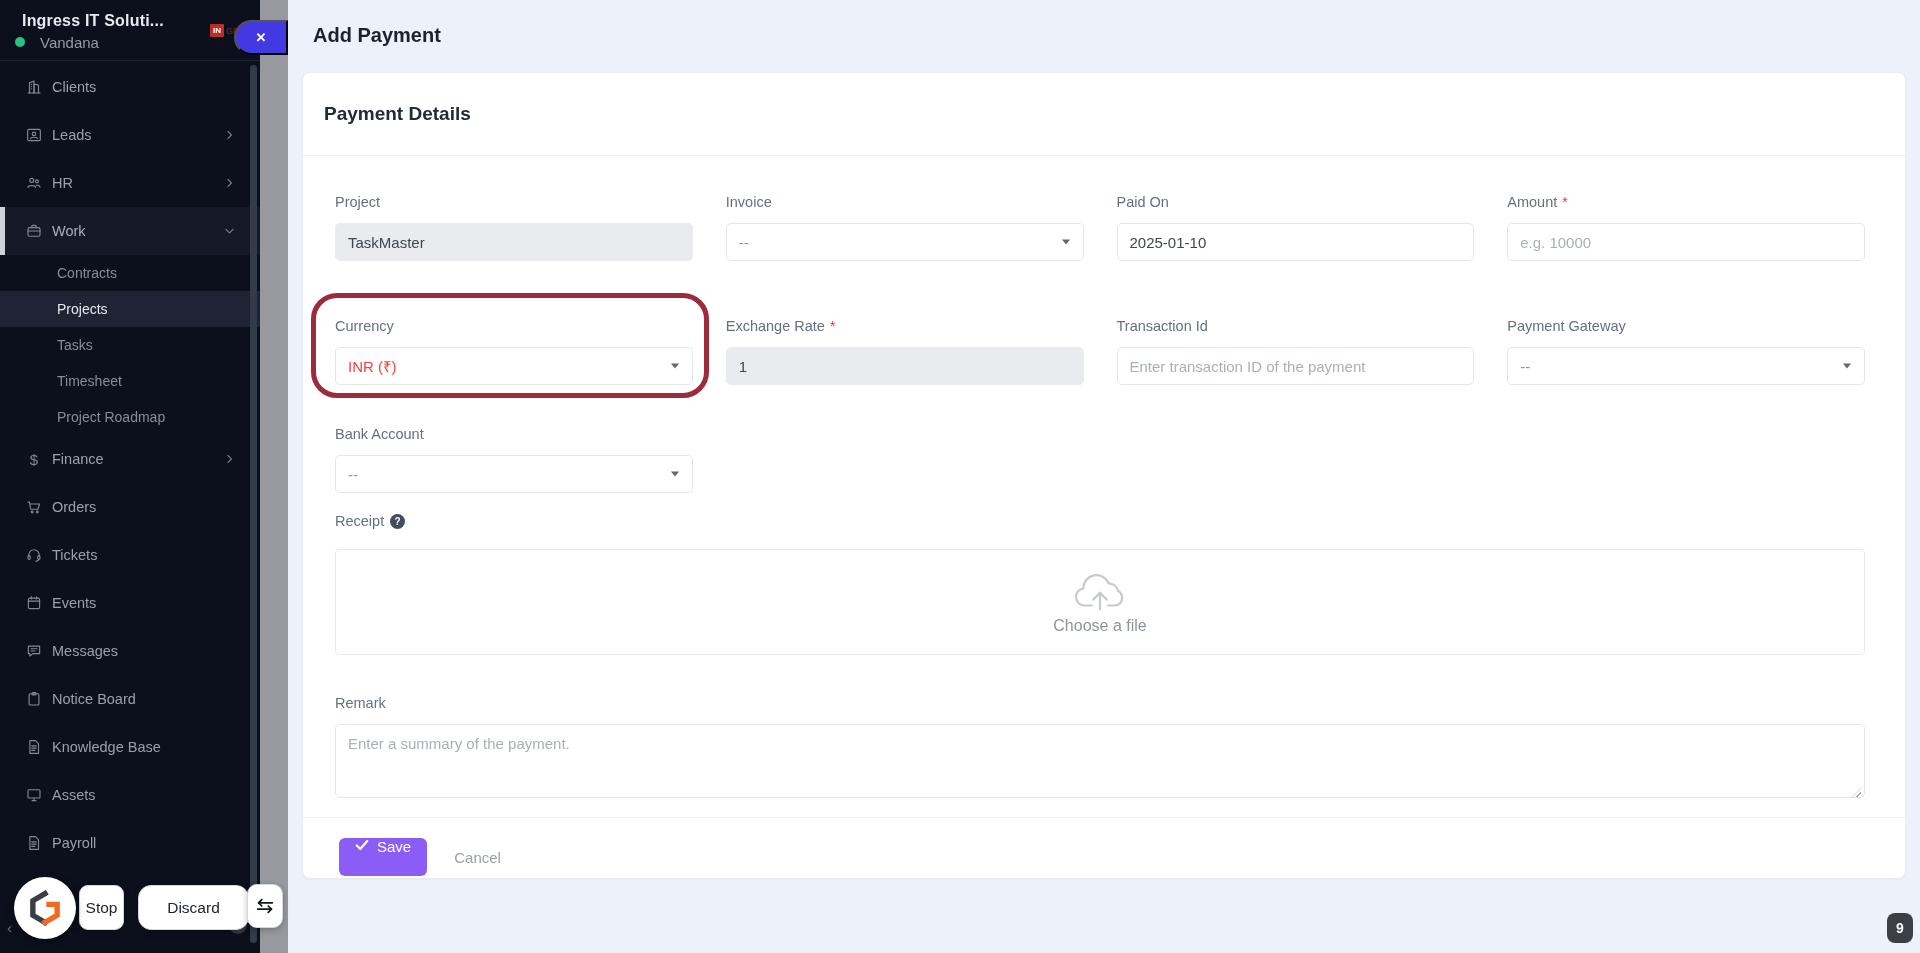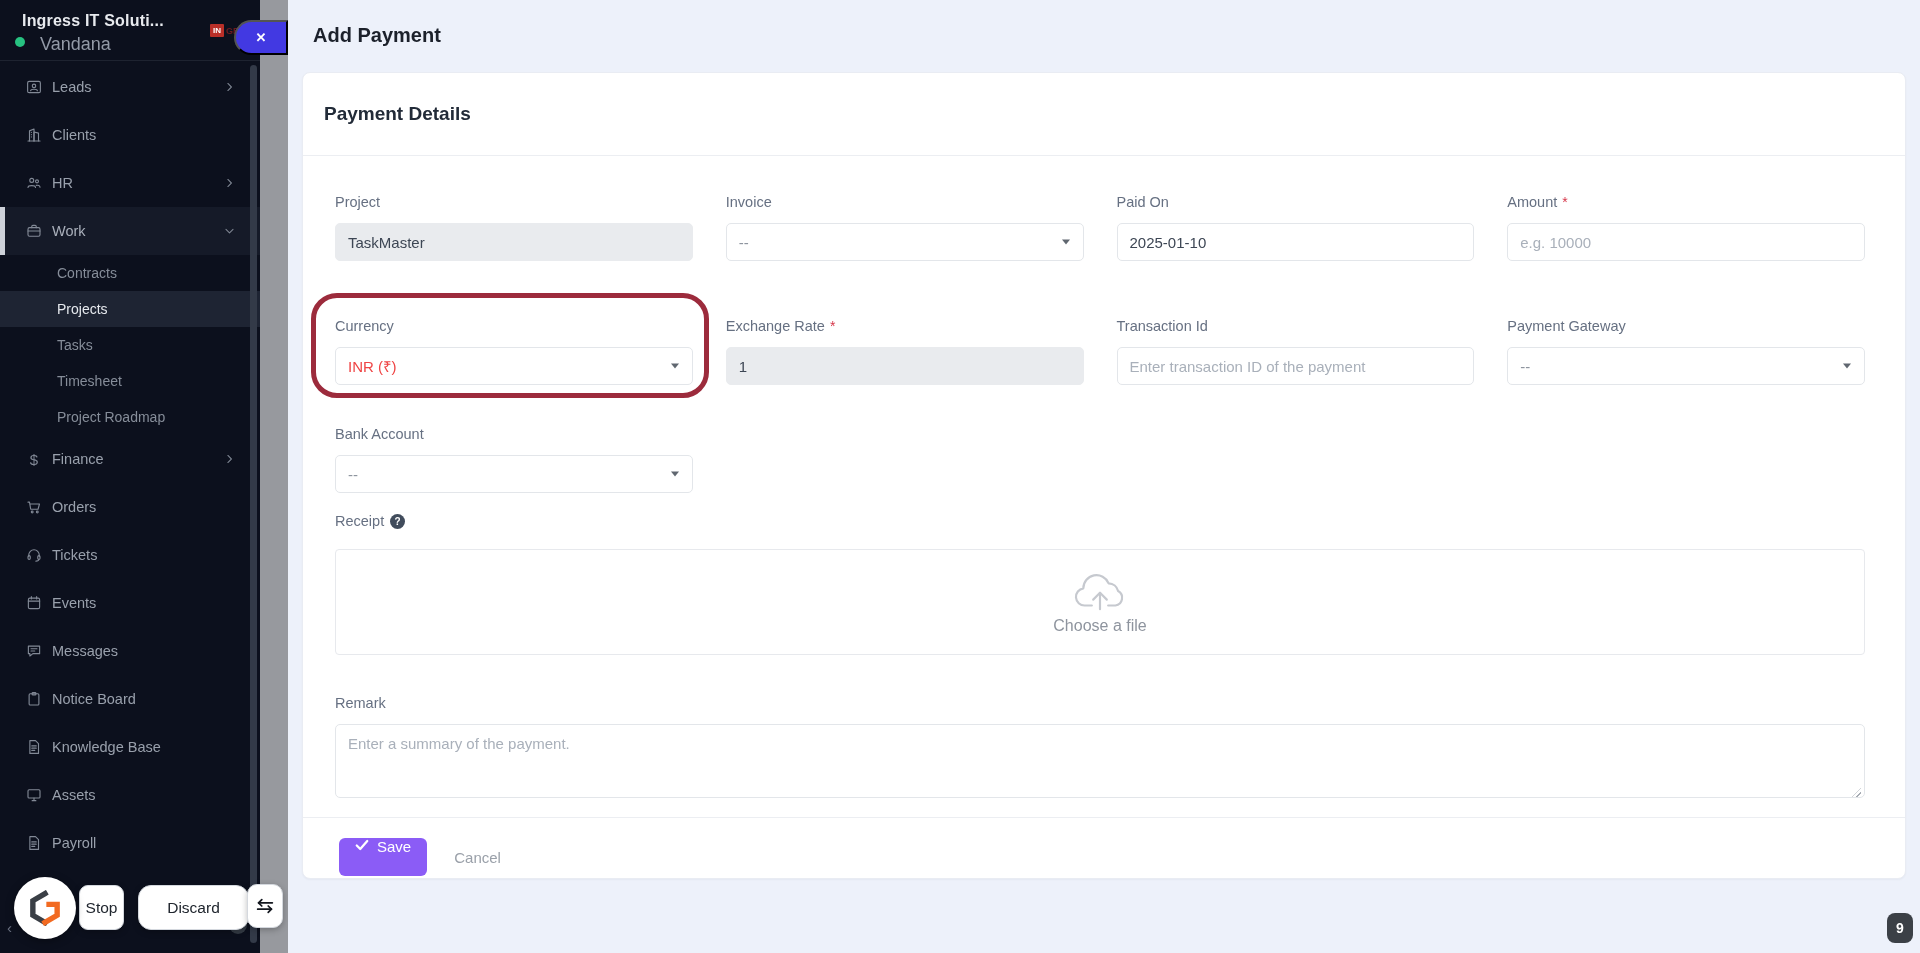--- a/index.html
+++ b/index.html
@@ -21,21 +21,21 @@
     color:#e8eaee; font-size:16px; font-weight:700; letter-spacing:.2px;
     white-space:nowrap; overflow:hidden;
   }
   .sb-logo-badge {
     position:absolute; left:210px; top:24px; width:14px; height:13px;
     background:#b92f28; color:#fff; font-size:8px; font-weight:700;
     display:flex; align-items:center; justify-content:center; border-radius:1px;
   }
   .sb-logo-rest { position:absolute; left:226px; top:26px; color:#6e1b20; font-size:9px; font-weight:700; }
   .sb-user-dot { position:absolute; left:15px; top:37px; width:10px; height:10px; border-radius:50%; background:#27c281; }
-  .sb-user { position:absolute; left:40px; top:34px; color:#939aa7; font-size:18px; }
+  .sb-user { position:absolute; left:40px; top:34px; color:#939aa7; font-size:15px; }
   .sb-nav { position:absolute; top:63px; left:0; right:0; }
   .sb-item {
     position:relative; display:flex; align-items:center;
     height:48px; padding-left:25px; cursor:pointer;
     color:#99a0ac; font-size:14.5px;
   }
   .sb-item .sb-icon { width:18px; height:18px; margin-right:9px; display:flex; align-items:center; justify-content:center; color:#828996; }
   .sb-item .sb-icon svg { width:18px; height:18px; }
   .sb-item .sb-icon .dollar { font-size:15px; color:#828996; font-weight:400; }
   .sb-item .sb-chevron { position:absolute; right:24px; top:50%; transform:translateY(-50%); color:#7d8491; display:flex; }
@@ -169,43 +169,43 @@
     <div class="sb-company">Ingress IT Soluti...</div>
     <div class="sb-logo-badge">IN</div>
     <div class="sb-logo-rest">GR</div>
     <span class="sb-user-dot"></span>
     <div class="sb-user">Vandana</div>
   </div>
   <nav class="sb-nav" id="sb-nav">
       <div class="sb-item">
     <span class="sb-icon">
           <svg viewBox="0 0 24 24" fill="none" stroke="currentColor" stroke-width="1.5" stroke-linecap="round" stroke-linejoin="round">
+            <path d="M4 20h16"></path>
+            <path d="M6 20V6.5L12 4v16"></path>
+            <path d="M12 20V8l6 1.5V20"></path>
+            <path d="M8.5 8.5h.01M8.5 11.5h.01M8.5 14.5h.01"></path>
+          </svg>
+        </span>
+    <span class="sb-label">Clients</span>
+
+  </div>
+      <div class="sb-item">
+    <span class="sb-icon">
+          <svg viewBox="0 0 24 24" fill="none" stroke="currentColor" stroke-width="1.5" stroke-linecap="round" stroke-linejoin="round">
             <rect x="3.5" y="4.5" width="17" height="15" rx="2"></rect>
             <circle cx="12" cy="10.5" r="2.3"></circle>
             <path d="M7.5 17c0-2.6 9-2.6 9 0"></path>
           </svg>
         </span>
     <span class="sb-label">Leads</span>
     <span class="sb-chevron">
           <svg viewBox="0 0 24 24" fill="none" stroke="currentColor" stroke-width="2" stroke-linecap="round" stroke-linejoin="round">
             <path d="M9 5.5 15.5 12 9 18.5"></path>
           </svg>
         </span>
-  </div>
-      <div class="sb-item">
-    <span class="sb-icon">
-          <svg viewBox="0 0 24 24" fill="none" stroke="currentColor" stroke-width="1.5" stroke-linecap="round" stroke-linejoin="round">
-            <path d="M4 20h16"></path>
-            <path d="M6 20V6.5L12 4v16"></path>
-            <path d="M12 20V8l6 1.5V20"></path>
-            <path d="M8.5 8.5h.01M8.5 11.5h.01M8.5 14.5h.01"></path>
-          </svg>
-        </span>
-    <span class="sb-label">Clients</span>
-
   </div>
       <div class="sb-item">
     <span class="sb-icon">
           <svg viewBox="0 0 24 24" fill="none" stroke="currentColor" stroke-width="1.5" stroke-linecap="round" stroke-linejoin="round">
             <circle cx="9" cy="8.5" r="2.6"></circle>
             <circle cx="16" cy="9.8" r="2"></circle>
             <path d="M4 18c0-3.4 10-3.4 10 0"></path>
             <path d="M15 15.2c2.6-.8 5 .6 5 2.3"></path>
           </svg>
         </span>

